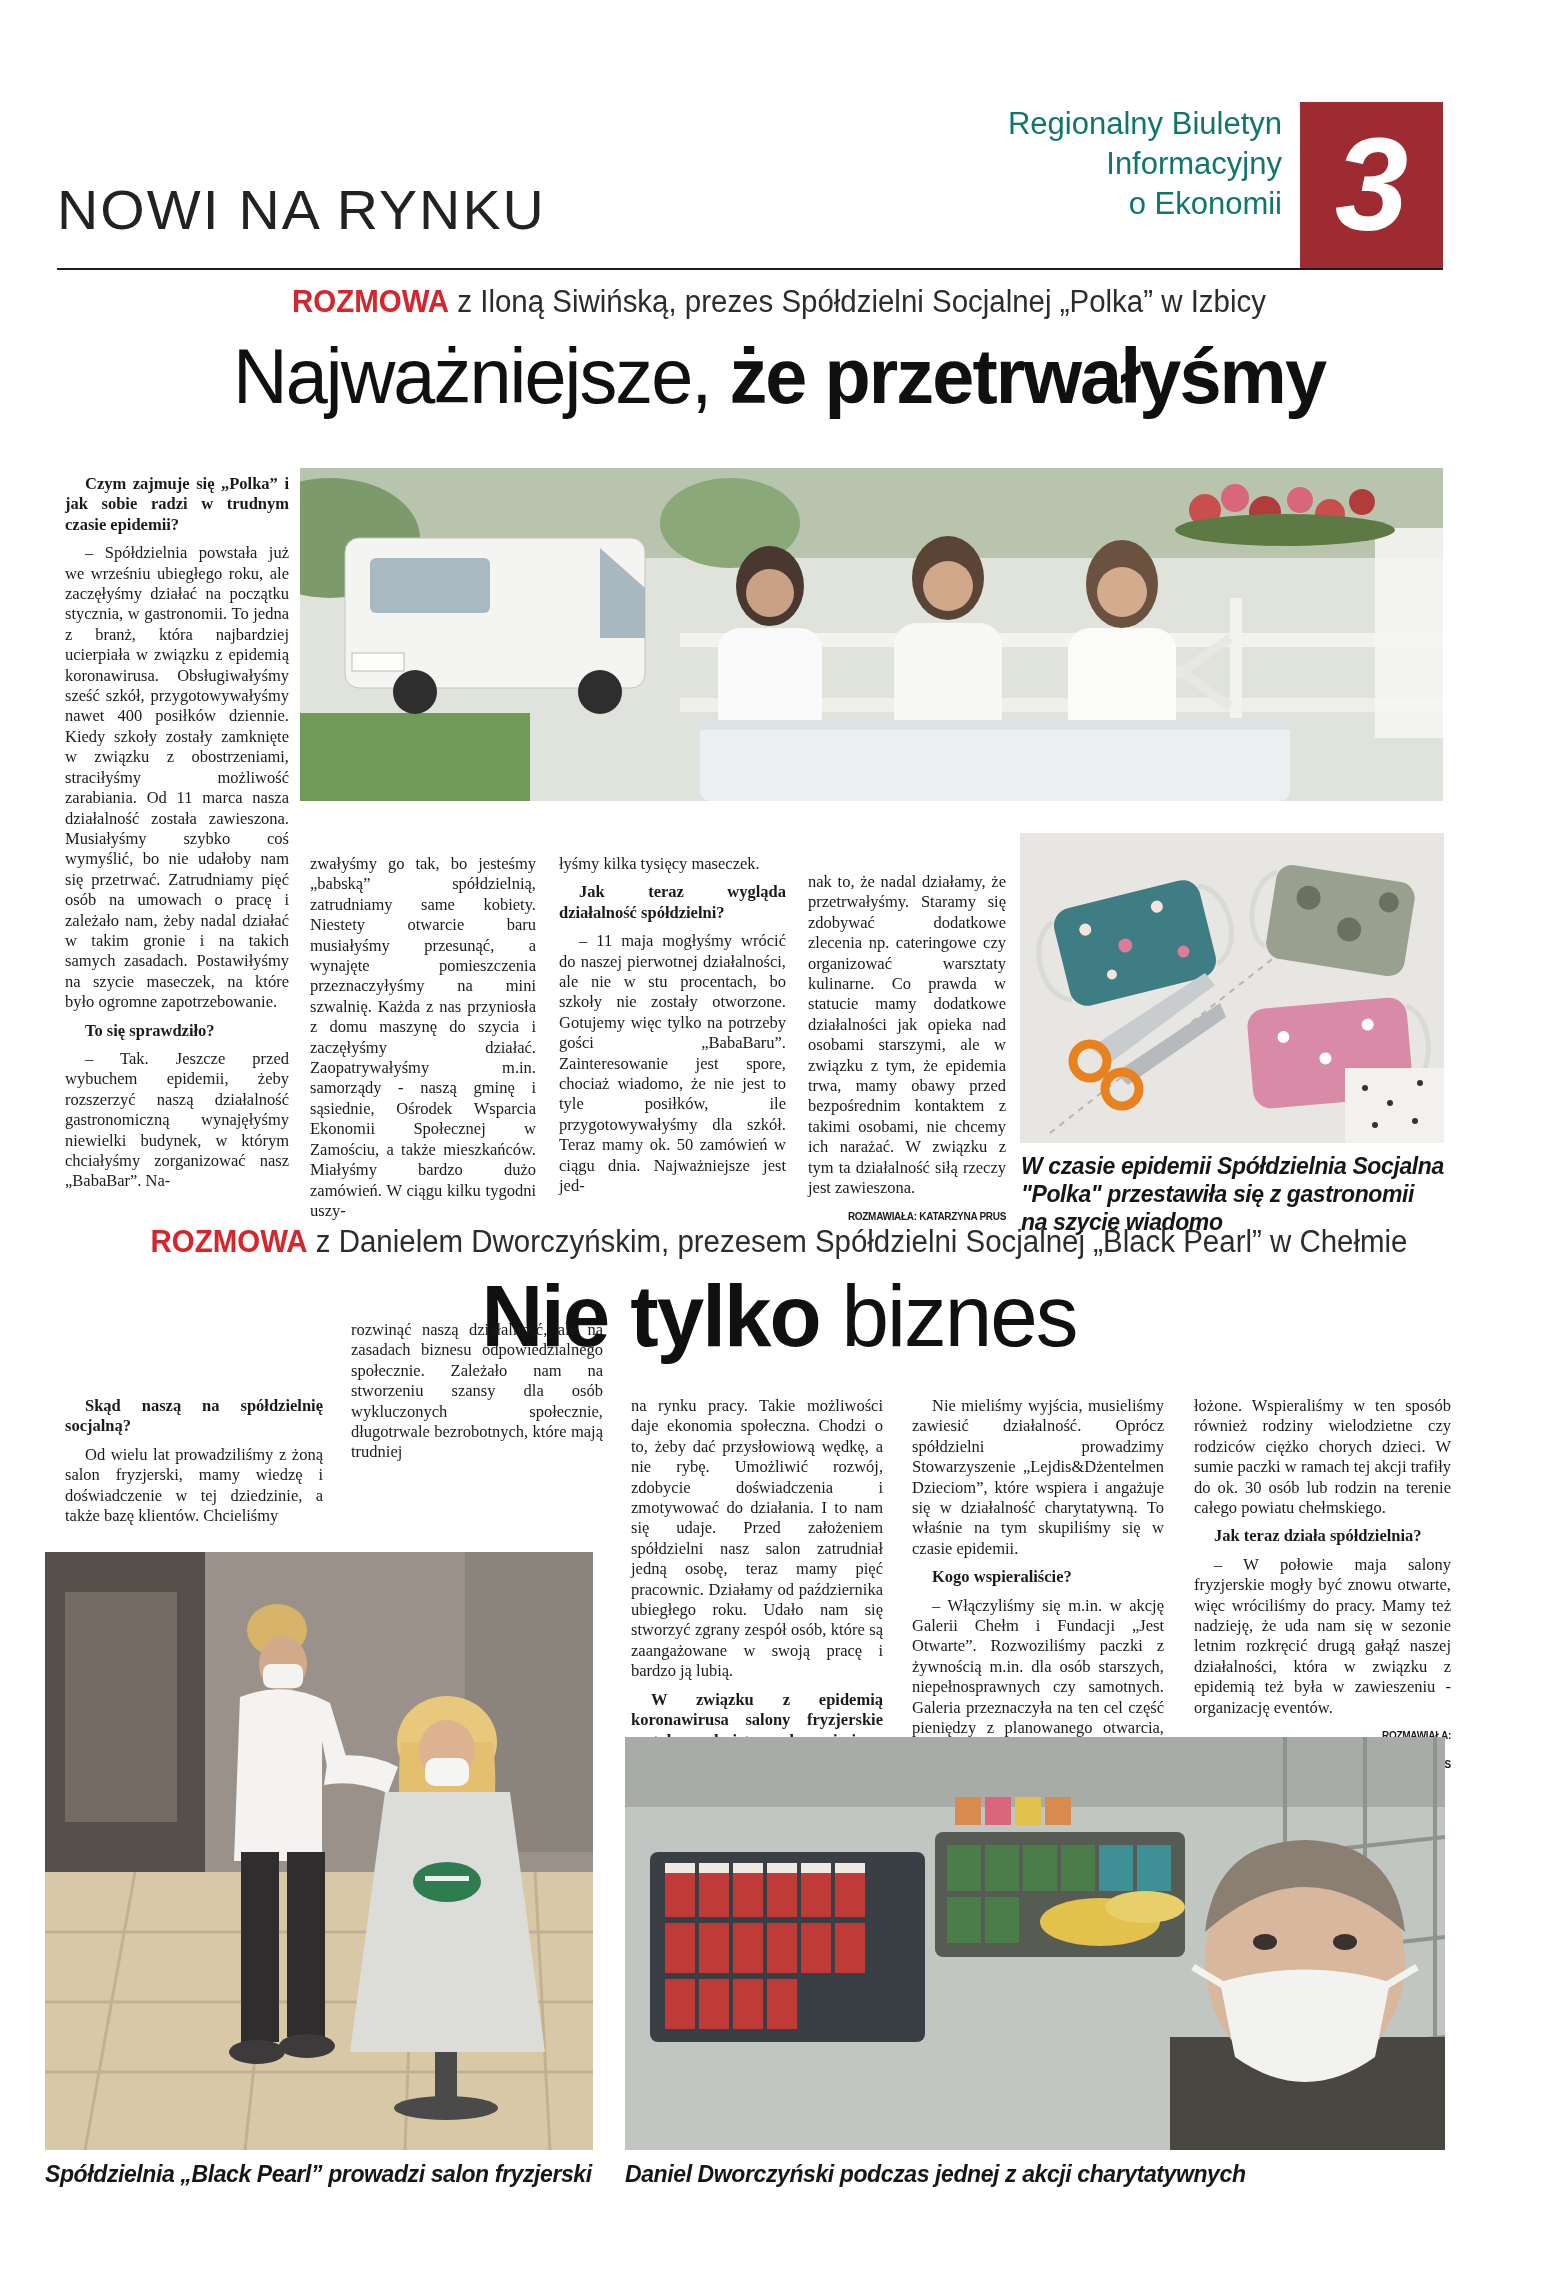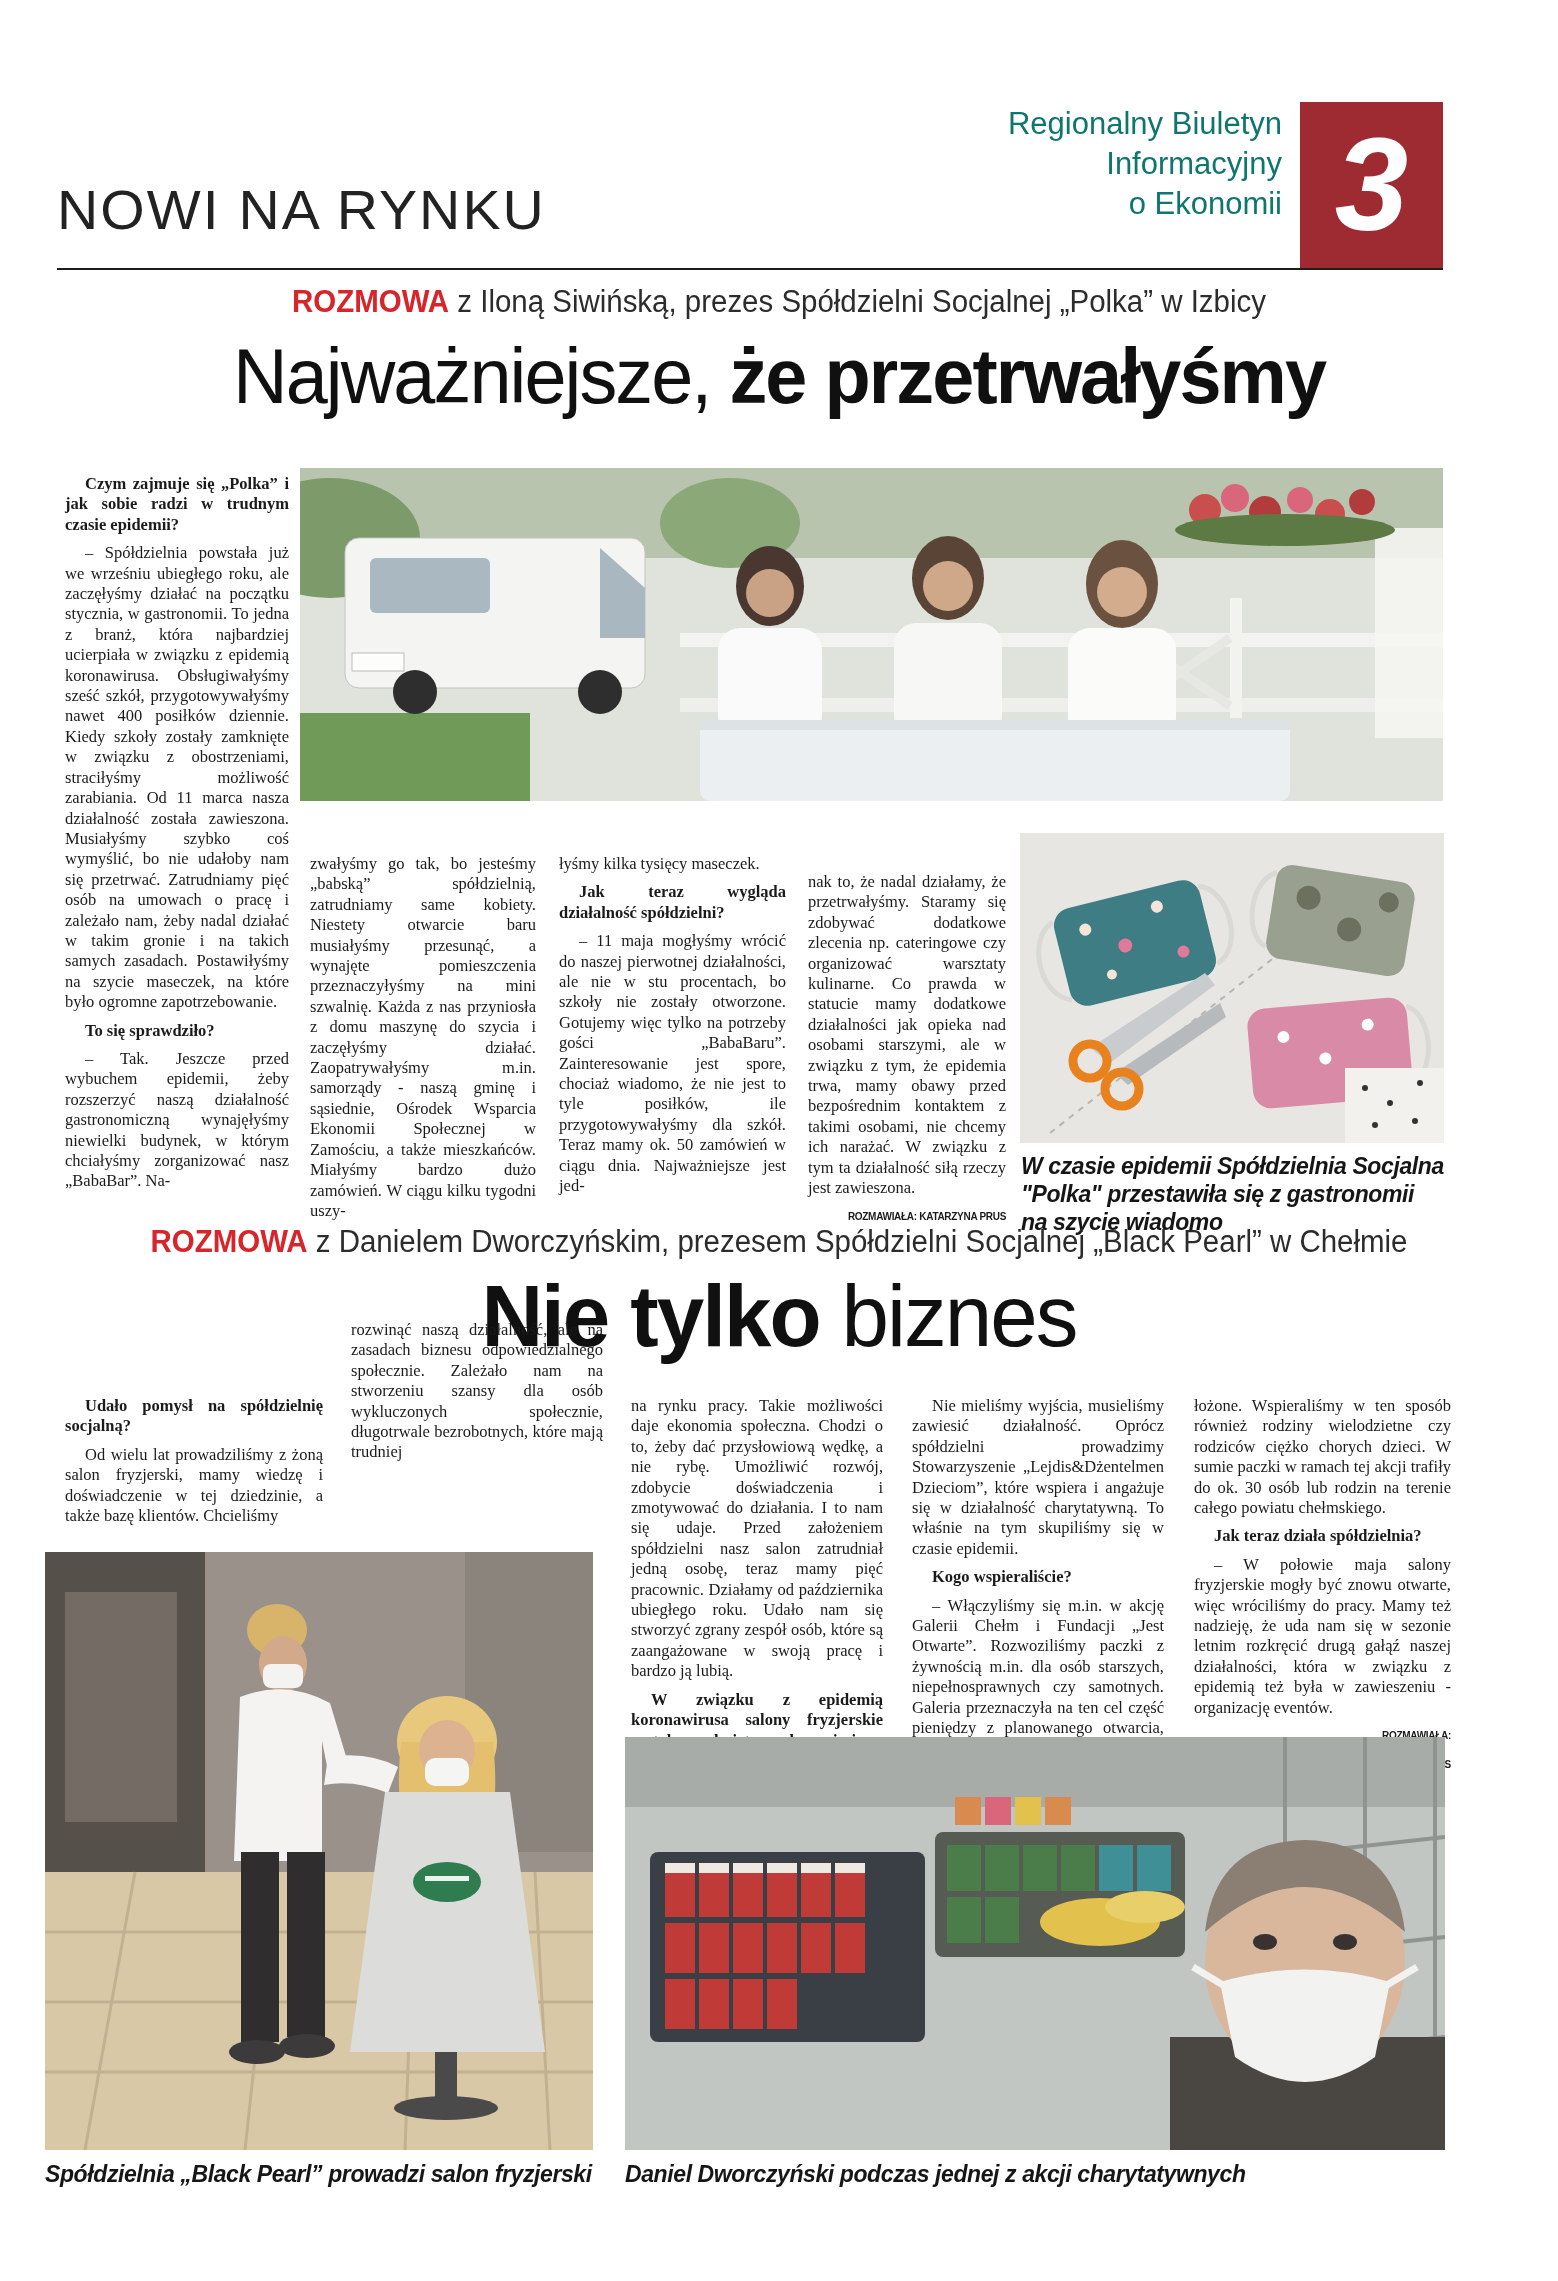--- a/index.html
+++ b/index.html
@@ -223,21 +223,21 @@
   <div class="caption cap-masks">W czasie epidemii Spółdzielnia Socjalna "Polka" przestawiła się z gastronomii na szycie wiadomo</div>
 
   <div class="kicker kicker2">
     <span class="kicker-label">ROZMOWA</span><span> z Danielem Dworczyńskim, prezesem Spółdzielni Socjalnej „Black Pearl” w Chełmie</span>
   </div>
   <div class="headline headline2">
     <span class="hl-bold">Nie tylko </span><span class="hl-light">biznes</span>
   </div>
 
   <div class="col a2c1">
-      <p class="q">Udało pomysł na spółdzielnię socjalną?</p>
+      <p class="q">Skąd naszą na spółdzielnię socjalną?</p>
       <p class="a">Od wielu lat prowadziliśmy z żoną salon fryzjerski, mamy wiedzę i doświadczenie w tej dziedzinie, a także bazę klientów. Chcieliśmy</p>
     </div>
   <div class="col a2c2">
       <p class="cont">rozwinąć naszą działalność, ale na zasadach biznesu odpowiedzialnego społecznie. Zależało nam na stworzeniu szansy dla osób wykluczonych społecznie, długotrwale bezrobotnych, które mają trudniej</p>
     </div>
   <div class="col a2c3">
       <p class="cont">na rynku pracy. Takie możliwości daje ekonomia społeczna. Chodzi o to, żeby dać przysłowiową wędkę, a nie rybę. Umożliwić rozwój, zdobycie doświadczenia i zmotywować do działania. I to nam się udaje. Przed założeniem spółdzielni nasz salon zatrudniał jedną osobę, teraz mamy pięć pracownic. Działamy od października ubiegłego roku. Udało nam się stworzyć zgrany zespół osób, które są zaangażowane w swoją pracę i bardzo ją lubią.</p>
       <p class="q">W związku z epidemią koronawirusa salony fryzjerskie zostały zamknięte na dwa miesiące. Jak radziła sobie wtedy spółdzielnia?</p>
     </div>
   <div class="col a2c4">

